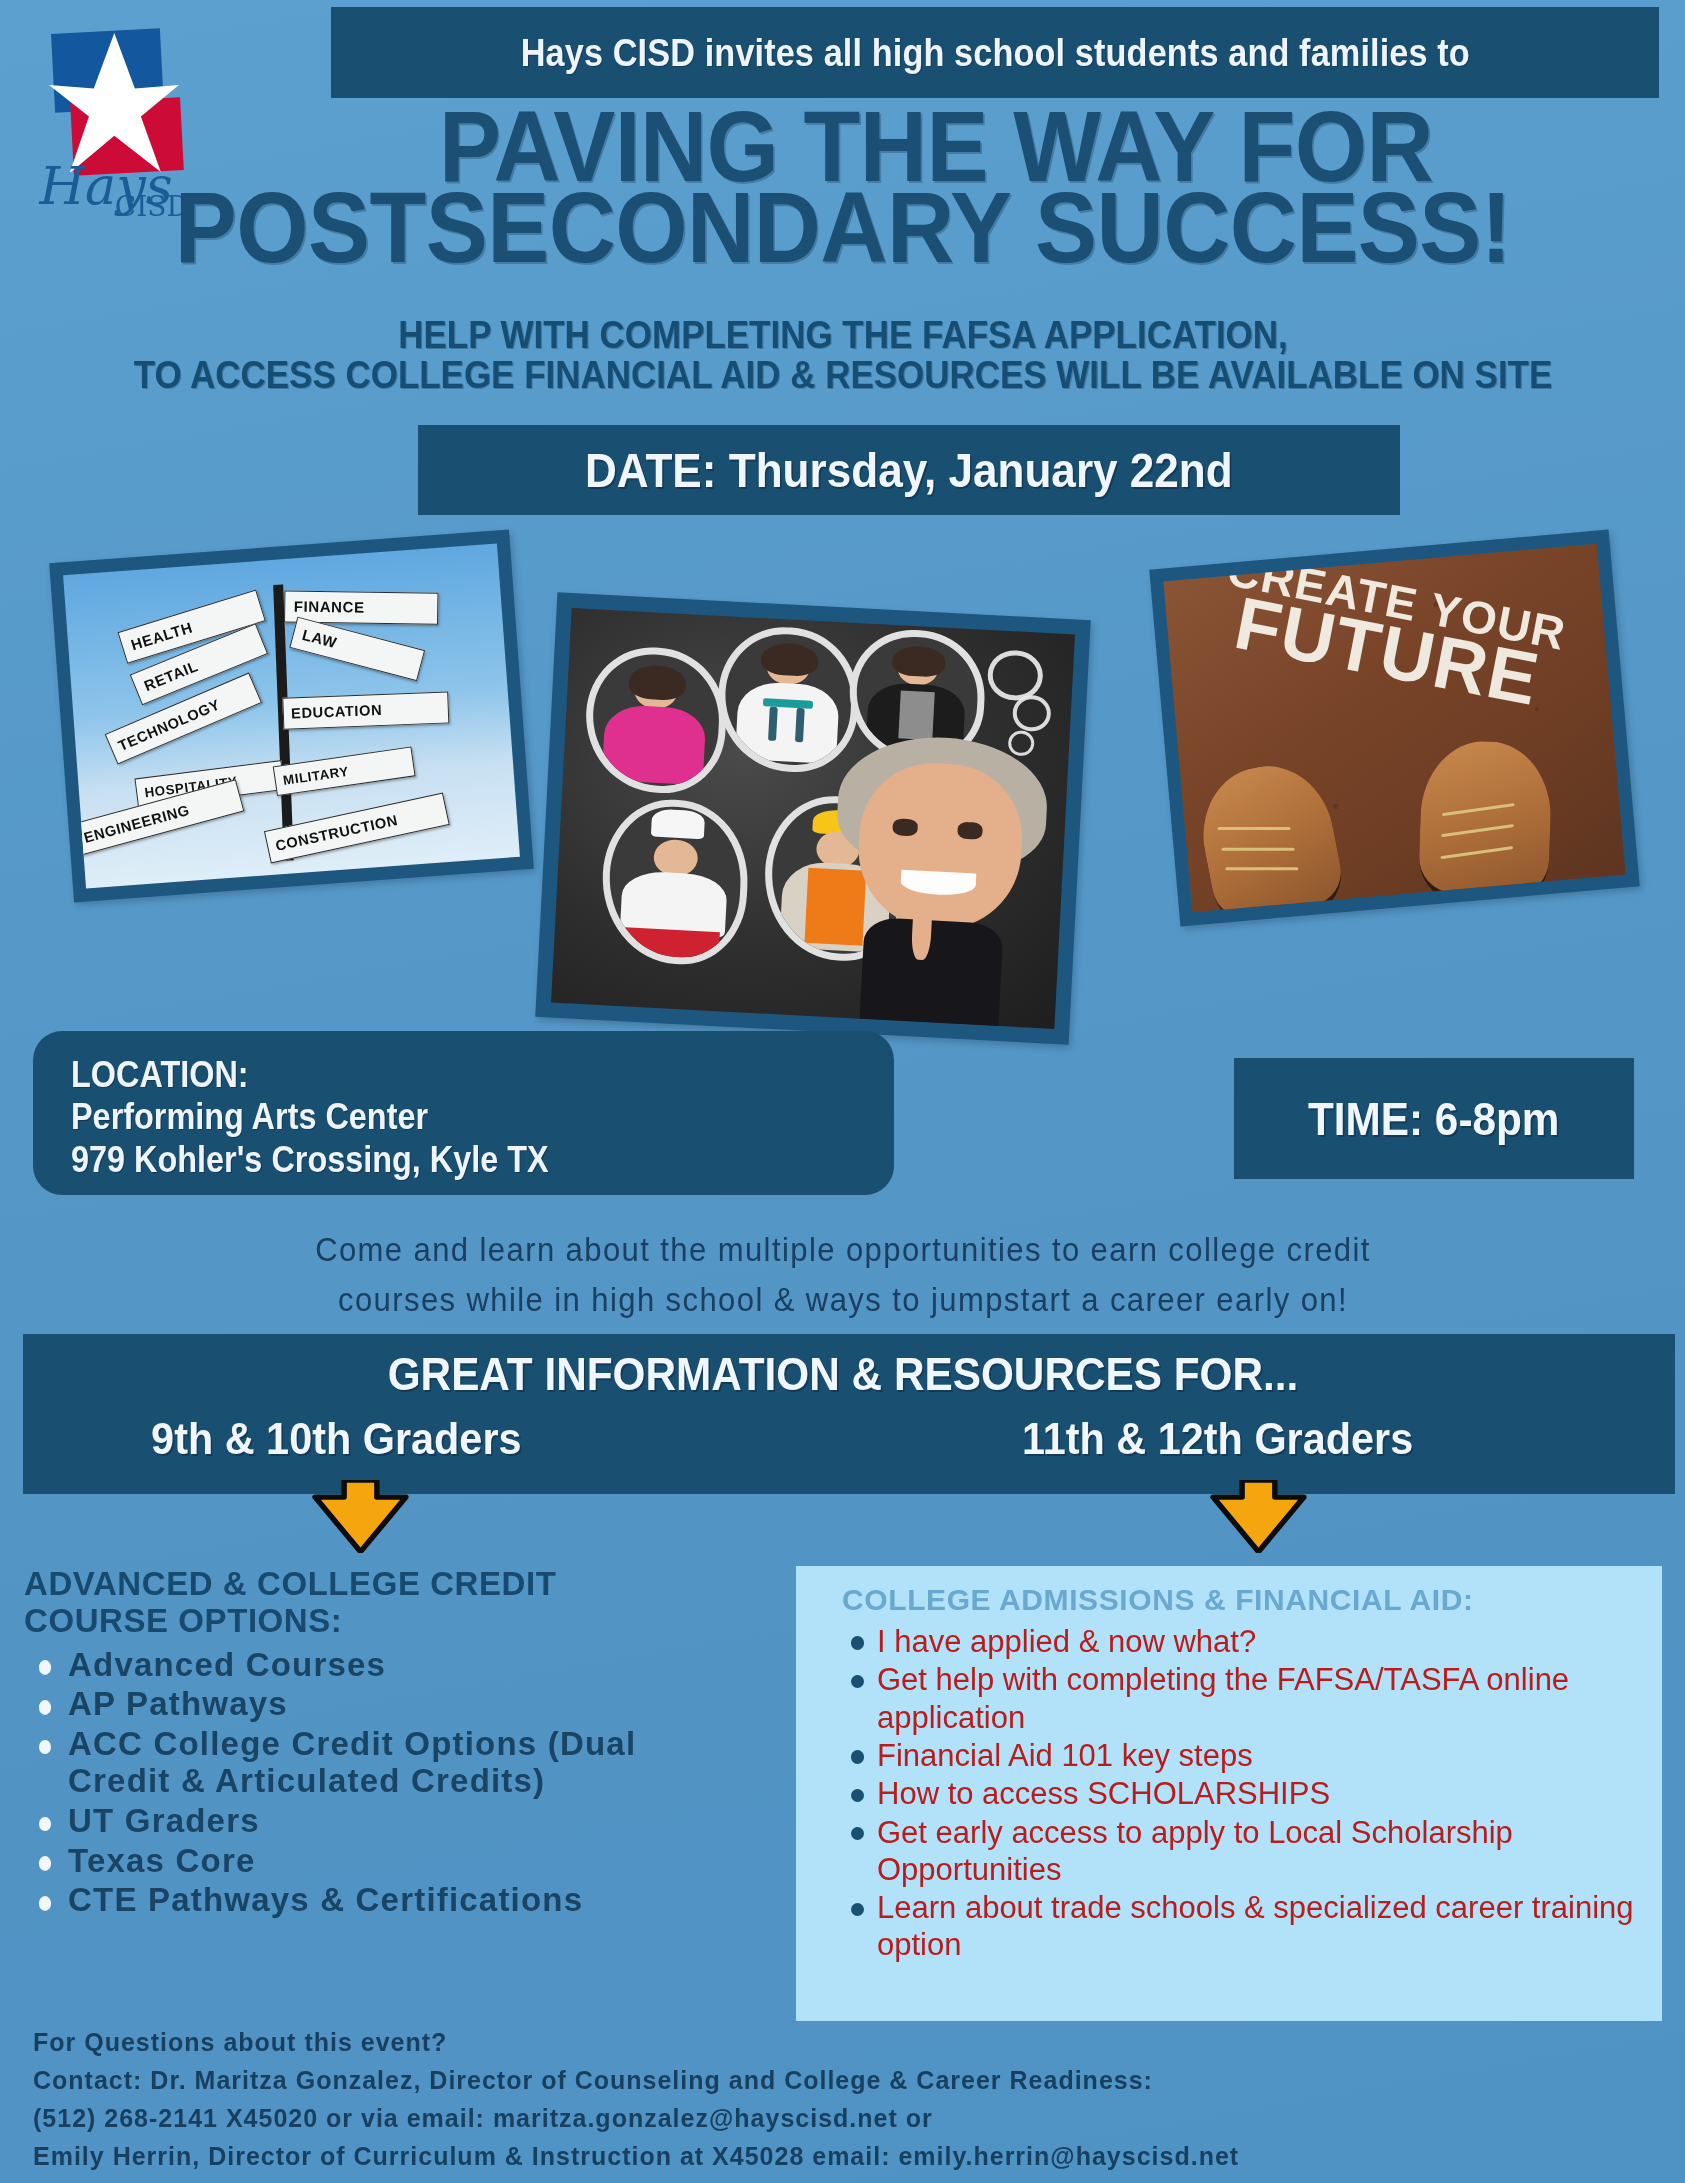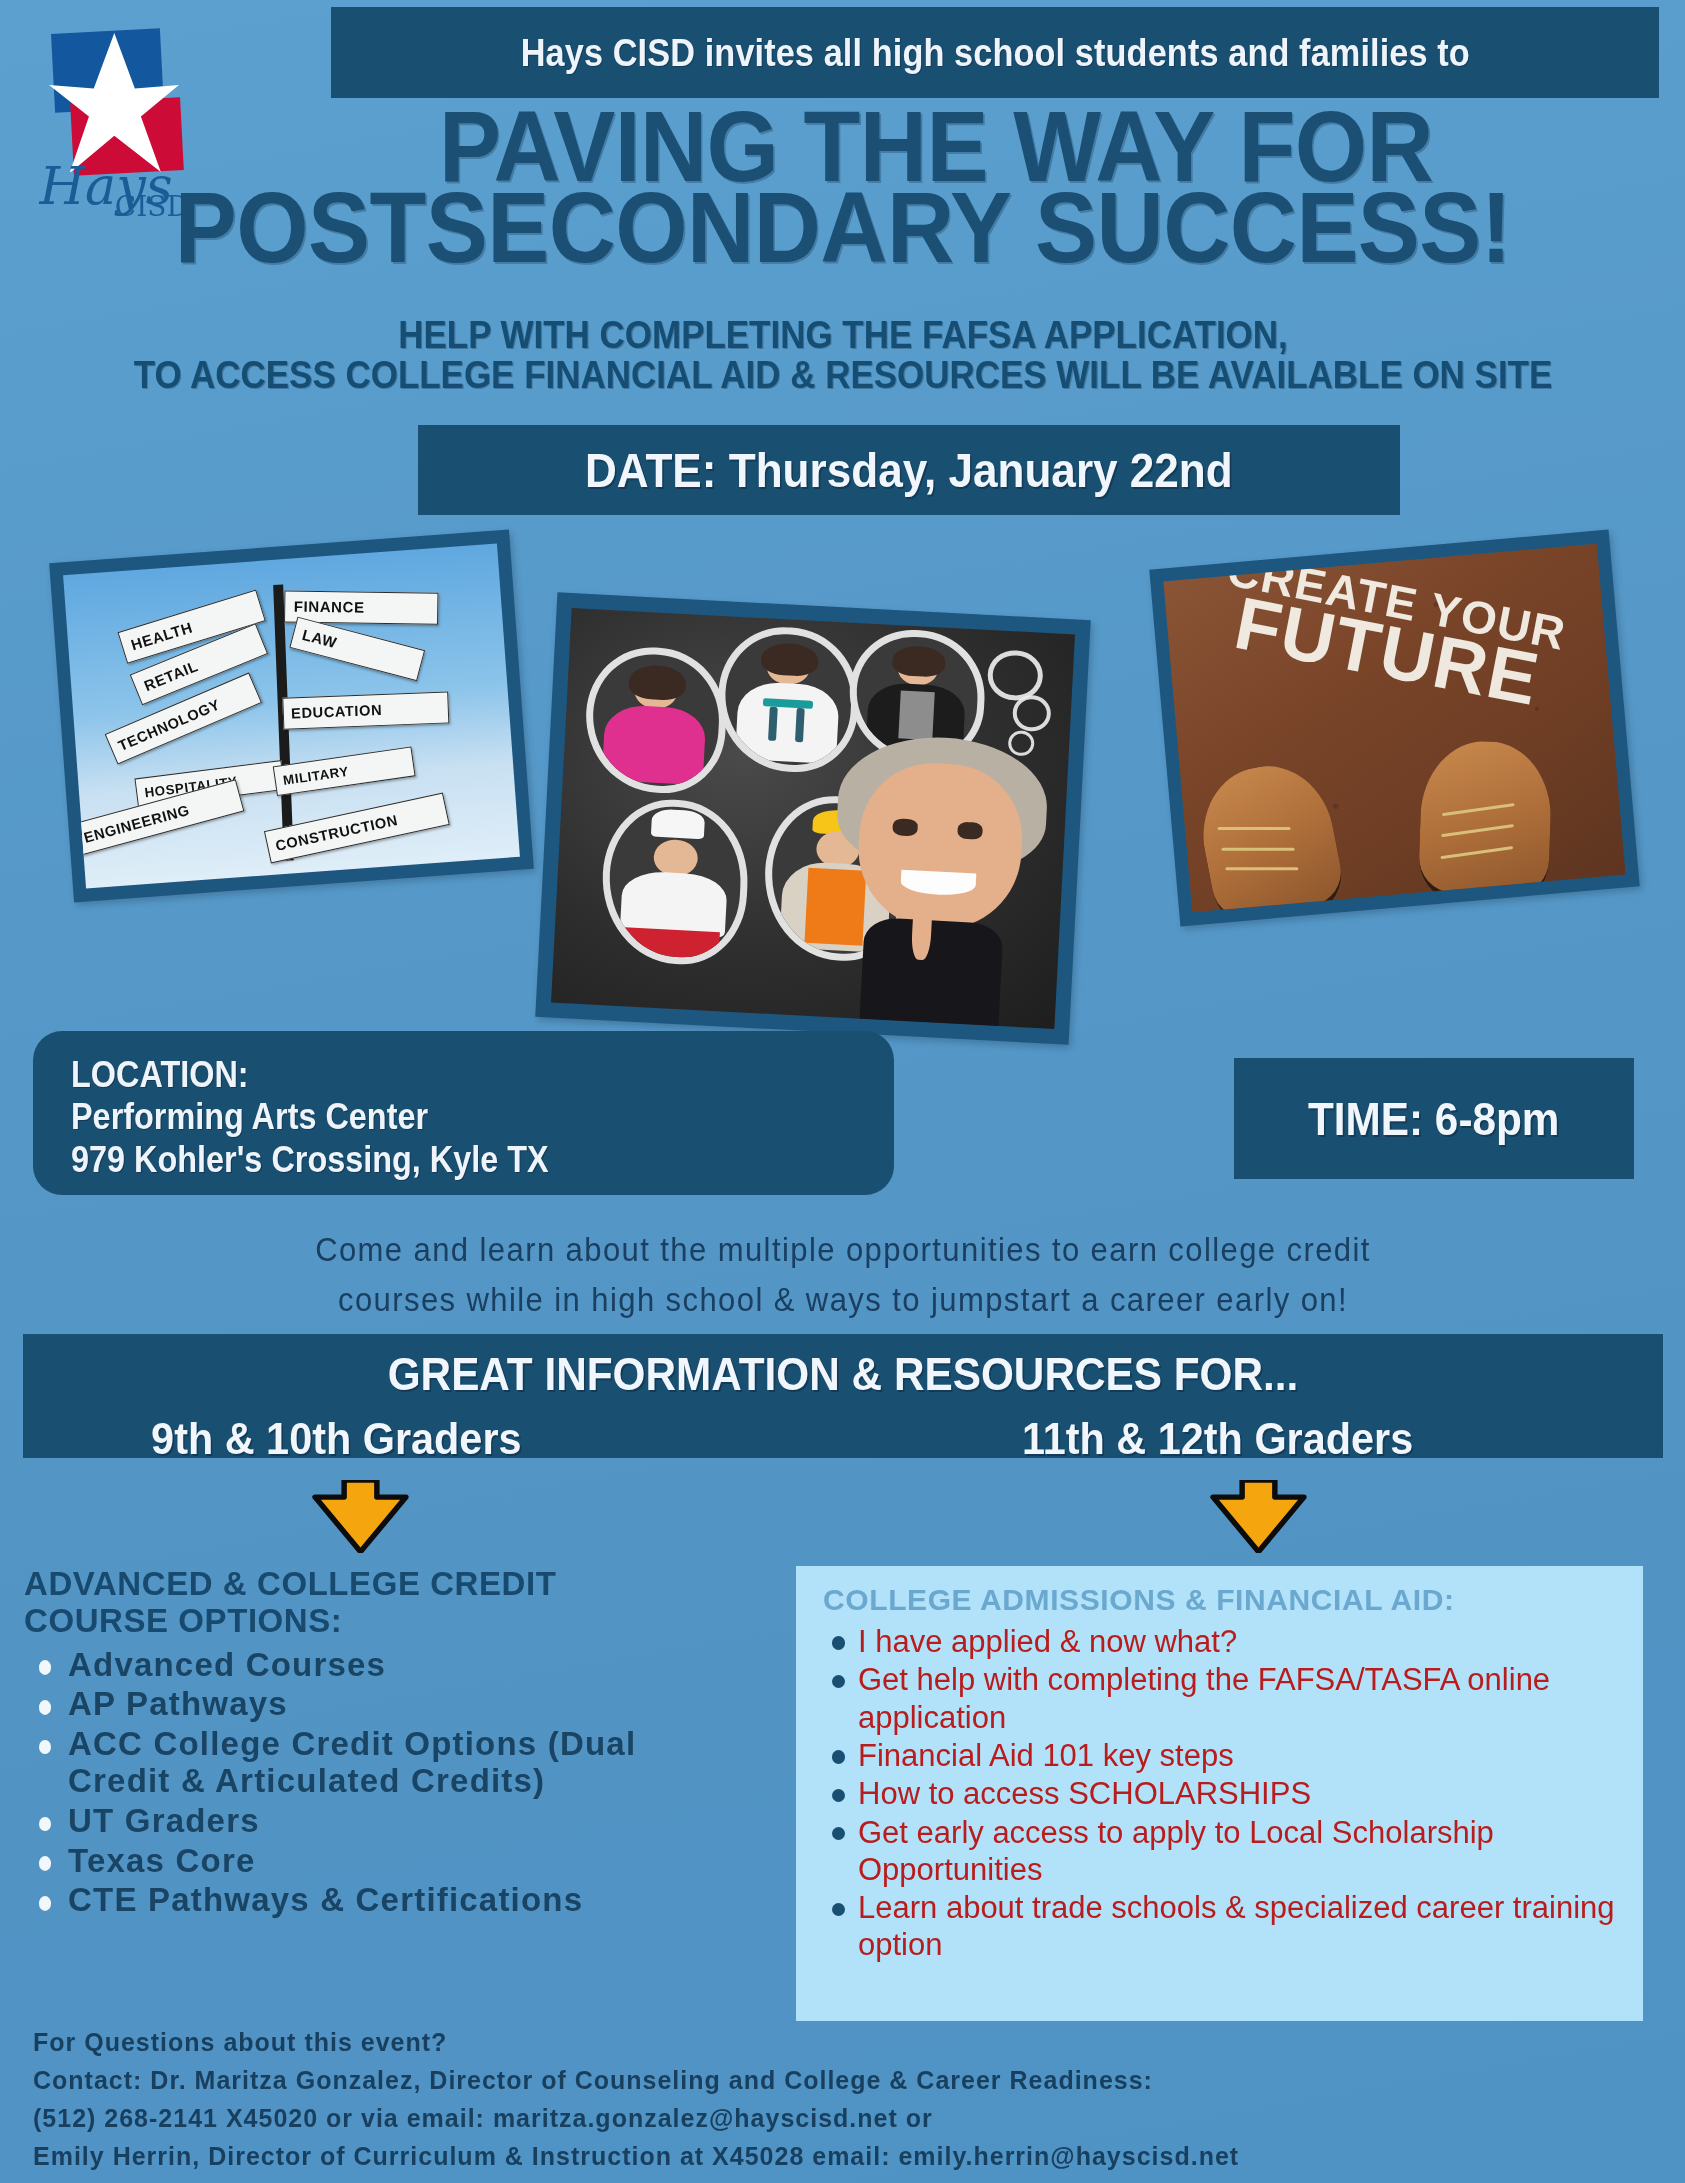--- a/index.html
+++ b/index.html
@@ -120,21 +120,21 @@
      transform:scaleX(.9);text-shadow:1.8px 1.8px 0 rgba(10,30,50,.4);}
 
   
   .come{position:absolute;left:0;top:1225px;width:1686px;text-align:center;
      color:#1a3f60;font-size:33px;line-height:1.52;letter-spacing:1.5px;
      font-family:"Liberation Sans Narrow","Liberation Sans",sans-serif;
      transform:scaleX(.94);}
   .come div{white-space:nowrap;}
 
   
-  .band{position:absolute;left:23px;top:1334px;width:1640px;height:124px;background:#194f71;}
+  .band{position:absolute;left:23px;top:1334px;width:1640px;height:160px;background:#194f71;padding-left:12px;}
   .band-title{position:absolute;left:0;top:13.3px;width:1640px;text-align:center;
      color:#f0f6fb;font-weight:bold;font-size:46px;white-space:nowrap;
      font-family:"Liberation Sans Narrow","Liberation Sans",sans-serif;
      transform:scaleX(.92);text-shadow:1.8px 1.8px 0 rgba(10,30,50,.4);}
   .grade-l{position:absolute;left:112px;top:79px;color:#f0f6fb;font-weight:bold;font-size:45px;
      font-family:"Liberation Sans Narrow","Liberation Sans",sans-serif;
      transform:scaleX(.92);white-space:nowrap;
      text-shadow:1.8px 1.8px 0 rgba(10,30,50,.4);}
   .grade-r{position:absolute;left:982px;top:79px;color:#f0f6fb;font-weight:bold;font-size:45px;
      font-family:"Liberation Sans Narrow","Liberation Sans",sans-serif;
@@ -151,21 +151,21 @@
      letter-spacing:0.6px;transform:scaleX(.97);transform-origin:left center;}
   .leftcol ul{list-style:none;margin:7.3px 0 0 0;padding:0;}
   .leftcol li{position:relative;color:#1a4464;font-weight:bold;font-size:33px;line-height:1.13;
      font-family:"Liberation Sans Narrow","Liberation Sans",sans-serif;
      letter-spacing:1.2px;padding-left:44px;margin-bottom:2.4px;}
   .leftcol li::before{content:"";position:absolute;left:14.6px;top:14.6px;width:12px;height:14.6px;
      border-radius:50%;background:#f2f7fb;}
 
   
   .rightbox{position:absolute;left:796px;top:1566px;width:847px;height:455px;
-     background:#b2e2f9;}
+     background:#b2e2f9;padding-left:19px;}
   .rightbox h3{margin:0;padding:17px 0 0 27px;color:#6aa8cf;font-weight:bold;font-size:30px;
      font-family:"Liberation Sans Narrow","Liberation Sans",sans-serif;letter-spacing:0.6px;}
   .rightbox ul{list-style:none;margin:6px 0 0 0;padding:0 17px 0 27px;}
   .rightbox li{position:relative;color:#b91c1c;font-size:31px;line-height:1.2;
      font-family:"Liberation Sans Narrow","Liberation Sans",sans-serif;
      padding-left:35px;margin-bottom:1.2px;}
   .rightbox li::before{content:"";position:absolute;left:8.5px;top:13.3px;width:13.3px;height:13.3px;
      border-radius:50%;background:#194f71;}
 
   

